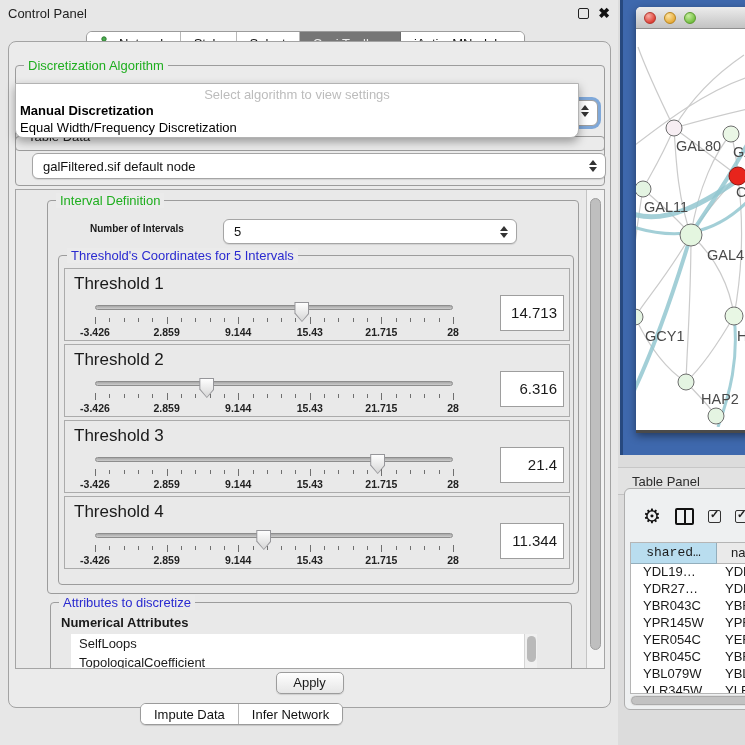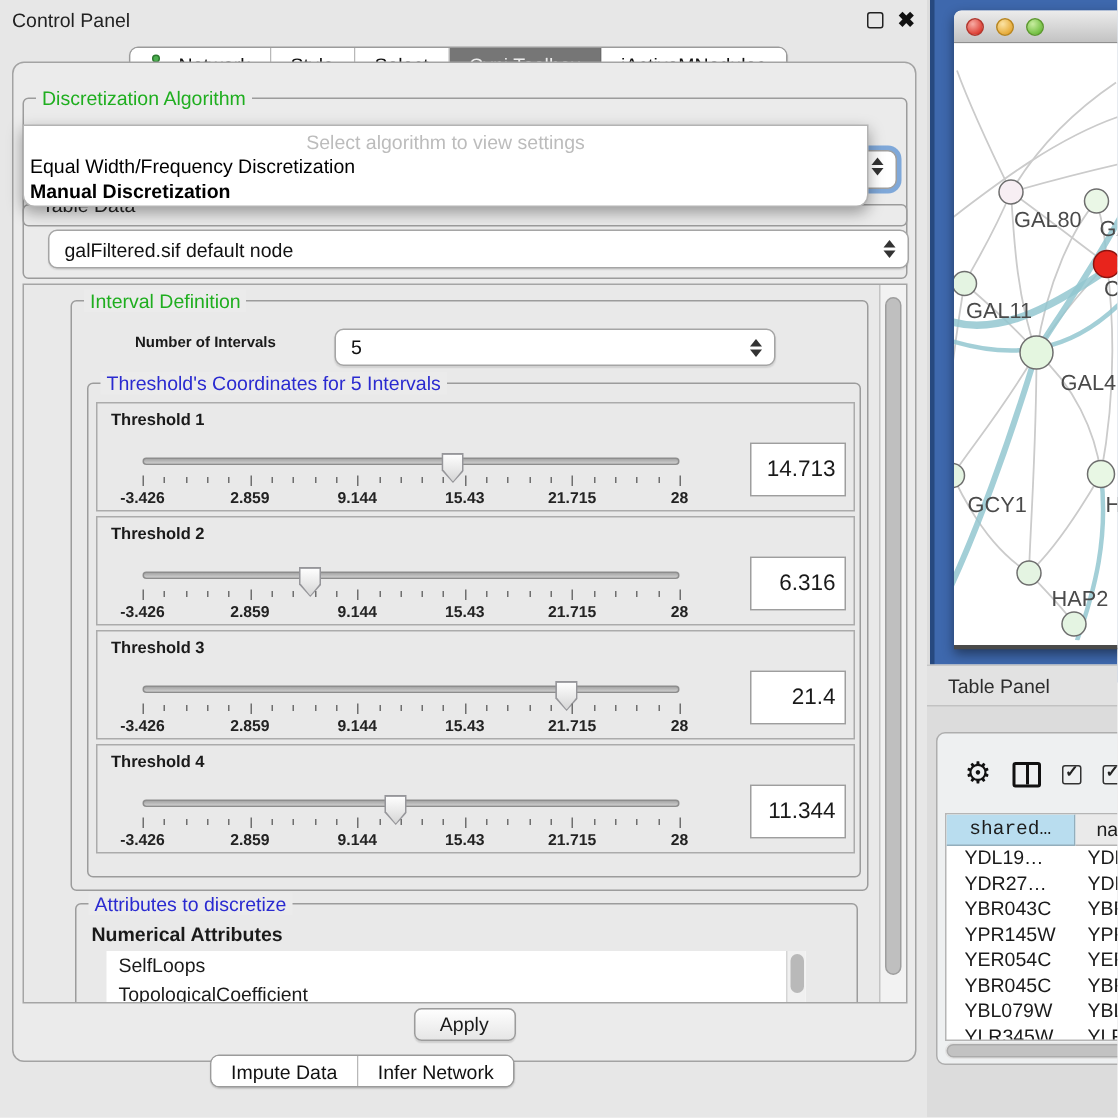--- a/index.html
+++ b/index.html
@@ -51,21 +51,21 @@
   .scrollwrap { position:absolute; left:6px; top:147px; width:590px; height:480px; border:1px solid #a5a5a5; background:#e9e9e9; overflow:hidden; }
   .v-scrollbar { position:absolute; right:0; top:0; width:18px; height:478px; background:#f2f2f2; border-left:1px solid #c4c4c4; }
   .v-thumb { position:absolute; left:3px; top:8px; width:11px; height:452px; background:#bfbfbf; border:1px solid #9e9e9e; border-radius:6px; }
 
   .interval-grp { left:31px; top:10px; width:532px; height:394px; }
   .noi-label { position:absolute; left:42px; top:22px; font-weight:bold; font-size:10px; }
   .noi-combo { left:175px; top:18px; width:294px; height:25px; }
 
   .thr-grp { left:10px; top:54px; width:516px; height:330px; }
   .thr-box { position:absolute; left:5px; width:506px; height:73px; border:1px solid #ababab; background:#e9e9e9; }
-  .thr-label { position:absolute; left:9px; top:5px; font-weight:bold; font-size:11px; }
+  .thr-label { position:absolute; left:9px; top:5px; font-weight:normal; font-size:17px; }
   .slider-area { position:absolute; left:30px; top:32px; width:358px; height:36px; }
   .track { position:absolute; left:0; top:4px; width:358px; height:5px; background:linear-gradient(#a6a6a6,#cdcdcd); border:1px solid #8d8d8d; border-radius:3px; }
   .thumb { position:absolute; top:-4px; width:15px; height:20px; clip-path:polygon(0 0,100% 0,100% 58%,50% 100%,0 58%); background:#96969a; }
   .thumb::after { content:""; position:absolute; left:1px; top:1px; width:13px; height:18px; clip-path:polygon(0 0,100% 0,100% 56%,50% 100%,0 56%); background:linear-gradient(#fefefe,#d6d6d6); }
   .ticks { position:absolute; left:0; top:16px; width:358px; height:8px; }
   .tick { position:absolute; top:0; width:1px; background:#6f6f6f; }
   .tick.major { height:7px; } .tick.minor { height:4px; top:1px; }
   .tick-labels { position:absolute; left:0; top:25px; width:358px; height:12px; }
   .tick-lab { position:absolute; transform:translateX(-50%); font-size:10.5px; font-weight:bold; color:#222; white-space:nowrap; }
   .val-box { position:absolute; left:435px; top:26px; width:64px; height:36px; background:#fff; border:1px solid #9e9e9e; font-size:15px; text-align:right; line-height:34px; padding-right:6px; }
@@ -83,21 +83,21 @@
   .right-side { position:absolute; left:618px; top:0; width:127px; height:745px; background:#dcdcdc; }
   .net-frame { position:absolute; left:2px; top:0; width:125px; height:455px; background:#3e68ad; border-left:3px solid #27497f; }
   .net-window { position:absolute; left:13px; top:7px; width:120px; height:426px; background:#fff; border-radius:5px 5px 0 0; box-shadow:0 3px 8px rgba(0,0,0,.45); border-bottom:3px solid #4a4a4a; }
   .net-titlebar { height:22px; background:linear-gradient(#ececec,#c3c3c3); border-bottom:1px solid #8f8f8f; border-radius:5px 5px 0 0; display:flex; align-items:center; padding-left:8px; gap:8px; }
   .tl { width:12px; height:12px; border-radius:50%; }
   .tl.red { background:radial-gradient(circle at 35% 30%, #f7aca4, #dd3c32 75%); border:1px solid #b3362d; }
   .tl.yellow { background:radial-gradient(circle at 35% 30%, #fbe3a4, #e6a935 75%); border:1px solid #b9861f; }
   .tl.green { background:radial-gradient(circle at 35% 30%, #c8eda0, #6fbe3e 75%); border:1px solid #5d9a2f; }
   .net-canvas { width:118px; height:398px; overflow:hidden; background:#fff; }
 
-  .tp-bar { position:absolute; left:0; top:443px; width:127px; height:28px; background:#e2e2e2; border-top:1px solid #c7c7c7; border-bottom:1px solid #c2c2c2; display:flex; align-items:center; padding-left:14px; font-size:13px; color:#2c2c2c; }
+  .tp-bar { position:absolute; left:0; top:467px; width:127px; height:28px; background:#e2e2e2; border-top:1px solid #c7c7c7; border-bottom:1px solid #c2c2c2; display:flex; align-items:center; padding-left:14px; font-size:13px; color:#2c2c2c; }
   .tp-inset { position:absolute; left:6px; top:488px; width:136px; height:222px; background:#eef0f1; border:1px solid #aeaeae; border-radius:6px; }
   .tp-toolbar { position:absolute; left:0; top:8px; width:136px; height:38px; display:flex; align-items:center; gap:14px; padding-left:18px; }
   .gear-ico { font-size:20px; line-height:20px; color:#111; }
   .split-ico { width:19px; height:17px; border:2px solid #111; border-radius:2px; position:relative; }
   .split-ico::after { content:""; position:absolute; left:50%; top:0; width:2px; height:13px; background:#111; }
   .chk-ico { width:13px; height:13px; border:1.5px solid #333; border-radius:2px; position:relative; }
   .chk-ico::after { content:"✓"; position:absolute; left:1px; top:-3px; font-size:11px; font-weight:bold; color:#222; }
   .tp-table { position:absolute; left:5px; top:53px; width:140px; height:152px; background:#fff; border:1px solid #b5b5b5; overflow:hidden; }
   .tp-head { display:flex; height:21px; }
   .tp-hc1 { width:86px; background:#b9ddef; border-right:1px solid #93aebc; border-bottom:1px solid #93aebc; text-align:center; font-size:13px; line-height:20px; color:#1c1c1c;font-family:Liberation Mono, monospace; }
@@ -158,22 +158,22 @@
         <div class="algo-combo">
           <div class="stepper" style="position:absolute; right:0; top:4px;">
               <span class="up"></span>
               <span class="dn"></span>
             </div>
         </div>
       </div>
 
       <div class="popup">
         <div class="popup-hint">Select algorithm to view settings</div>
+        <div class="popup-item selected">Manual Discretization</div>
         <div class="popup-item">Equal Width/Frequency Discretization</div>
-        <div class="popup-item selected">Manual Discretization</div>
       </div>
 
       <div class="grp tabledata-grp">
         <span class="grp-title" style="color:#222;">Table Data</span>
         <div class="combo td-combo">
           <span class="combo-text">galFiltered.sif default node</span>
           <span class="stepper">
               <span class="up"></span>
               <span class="dn"></span>
             </span>

